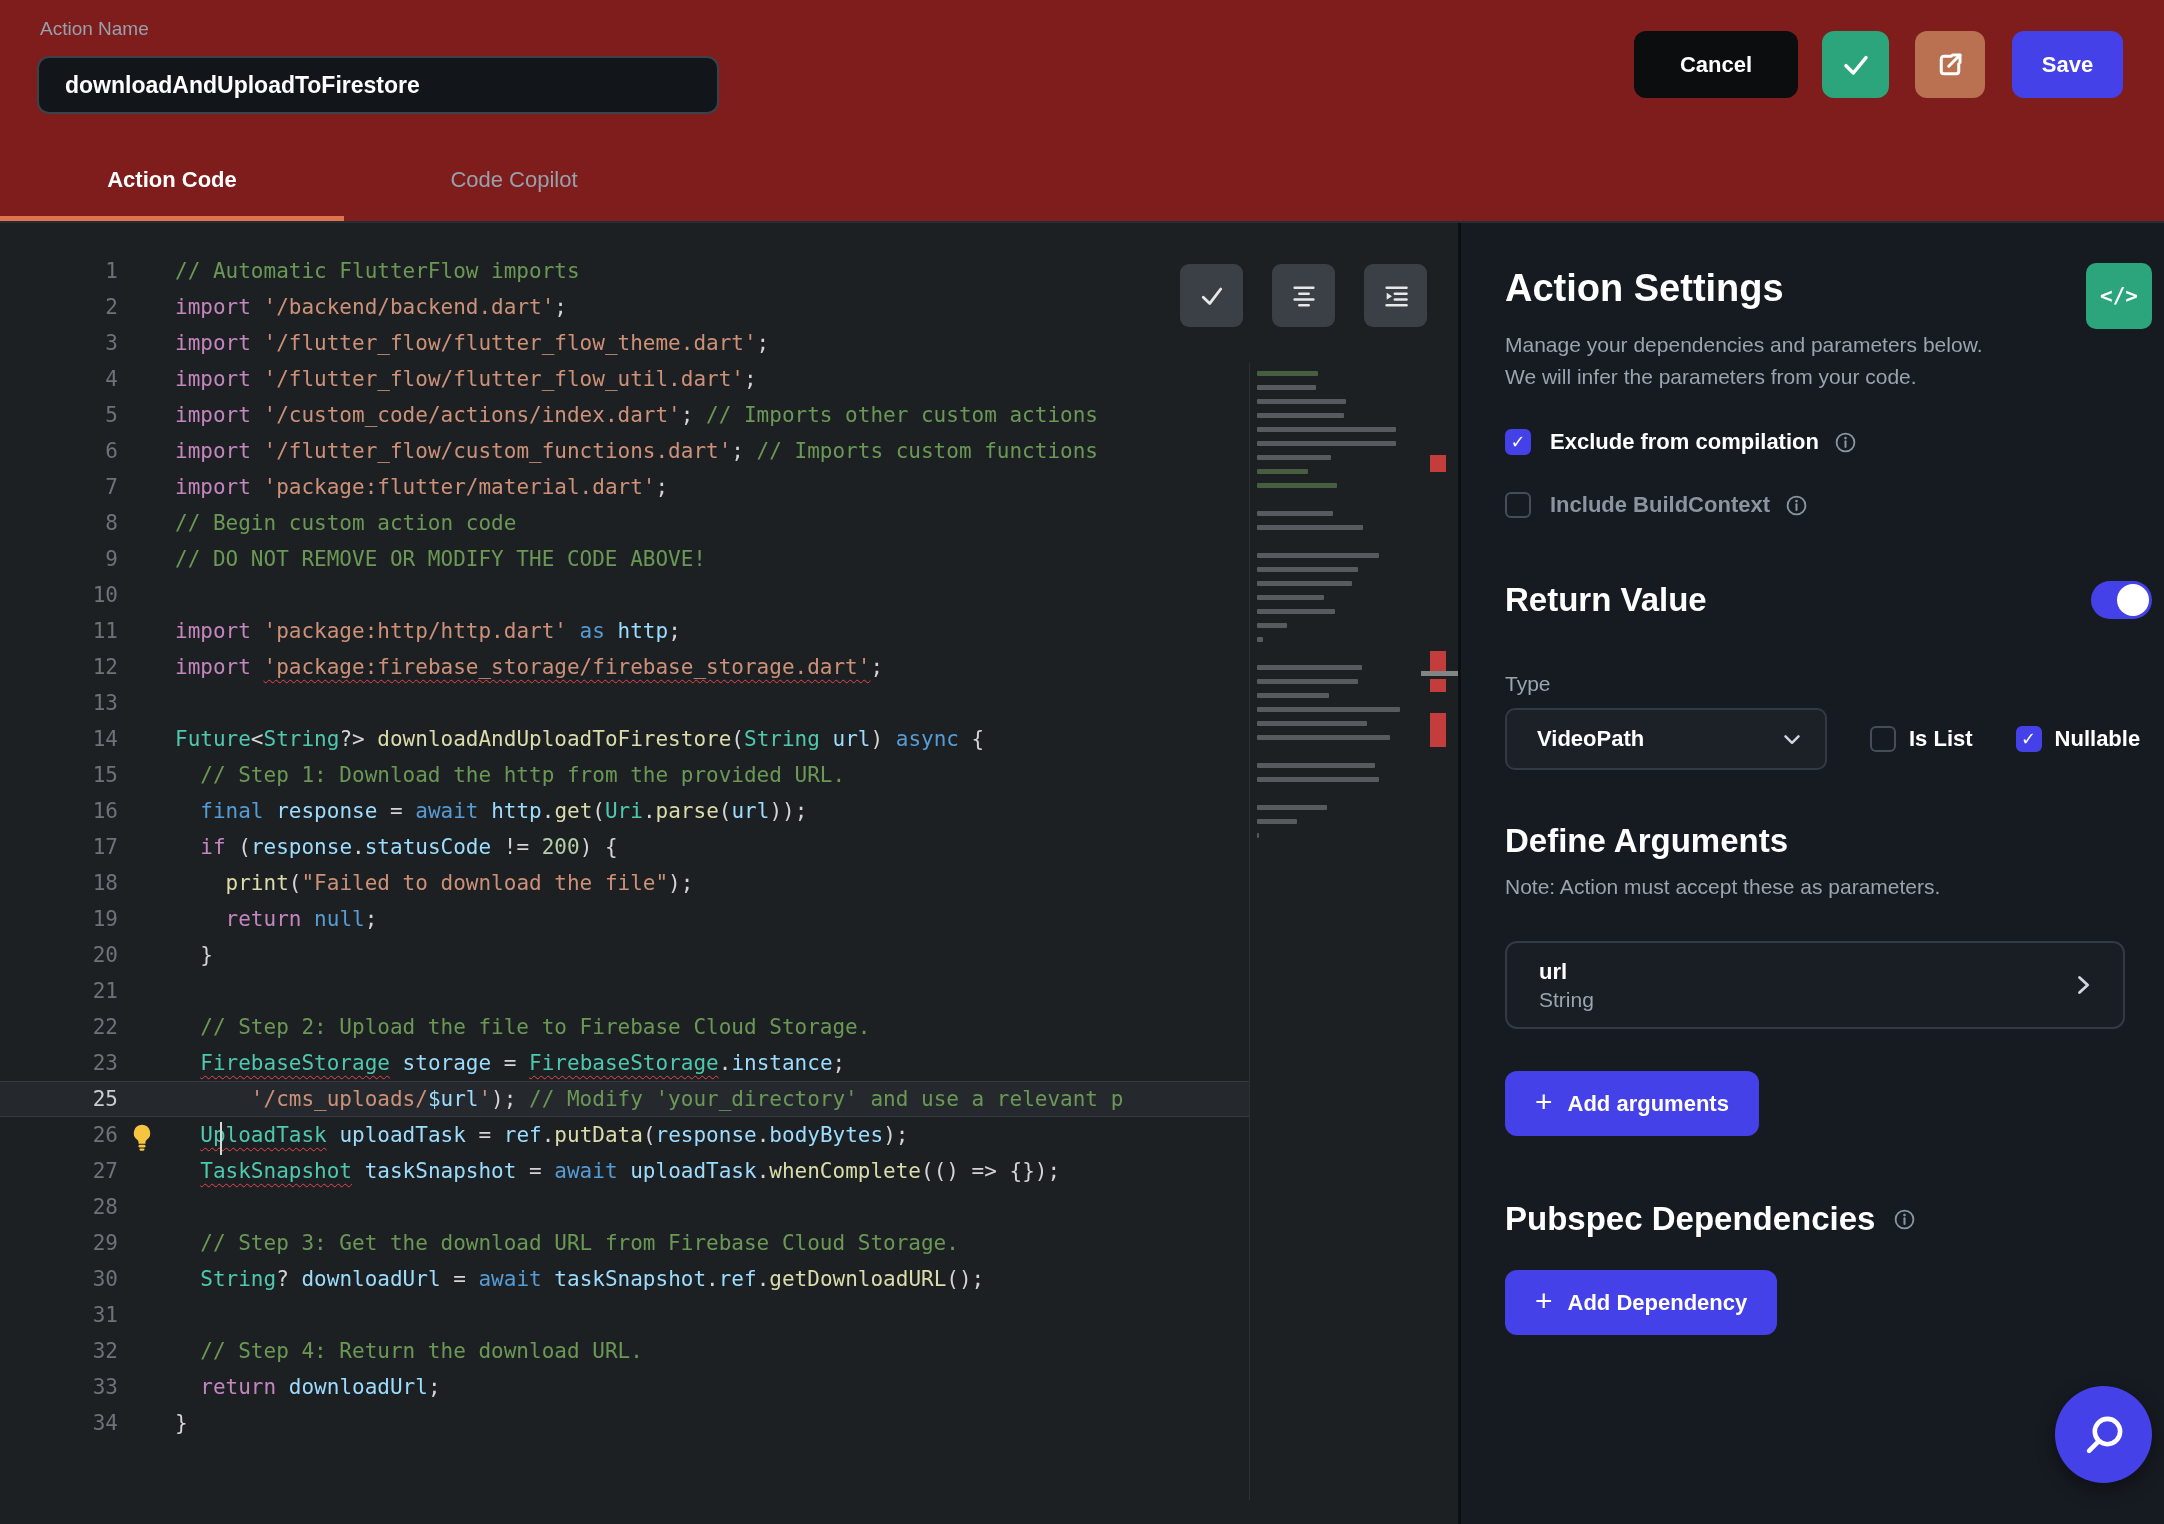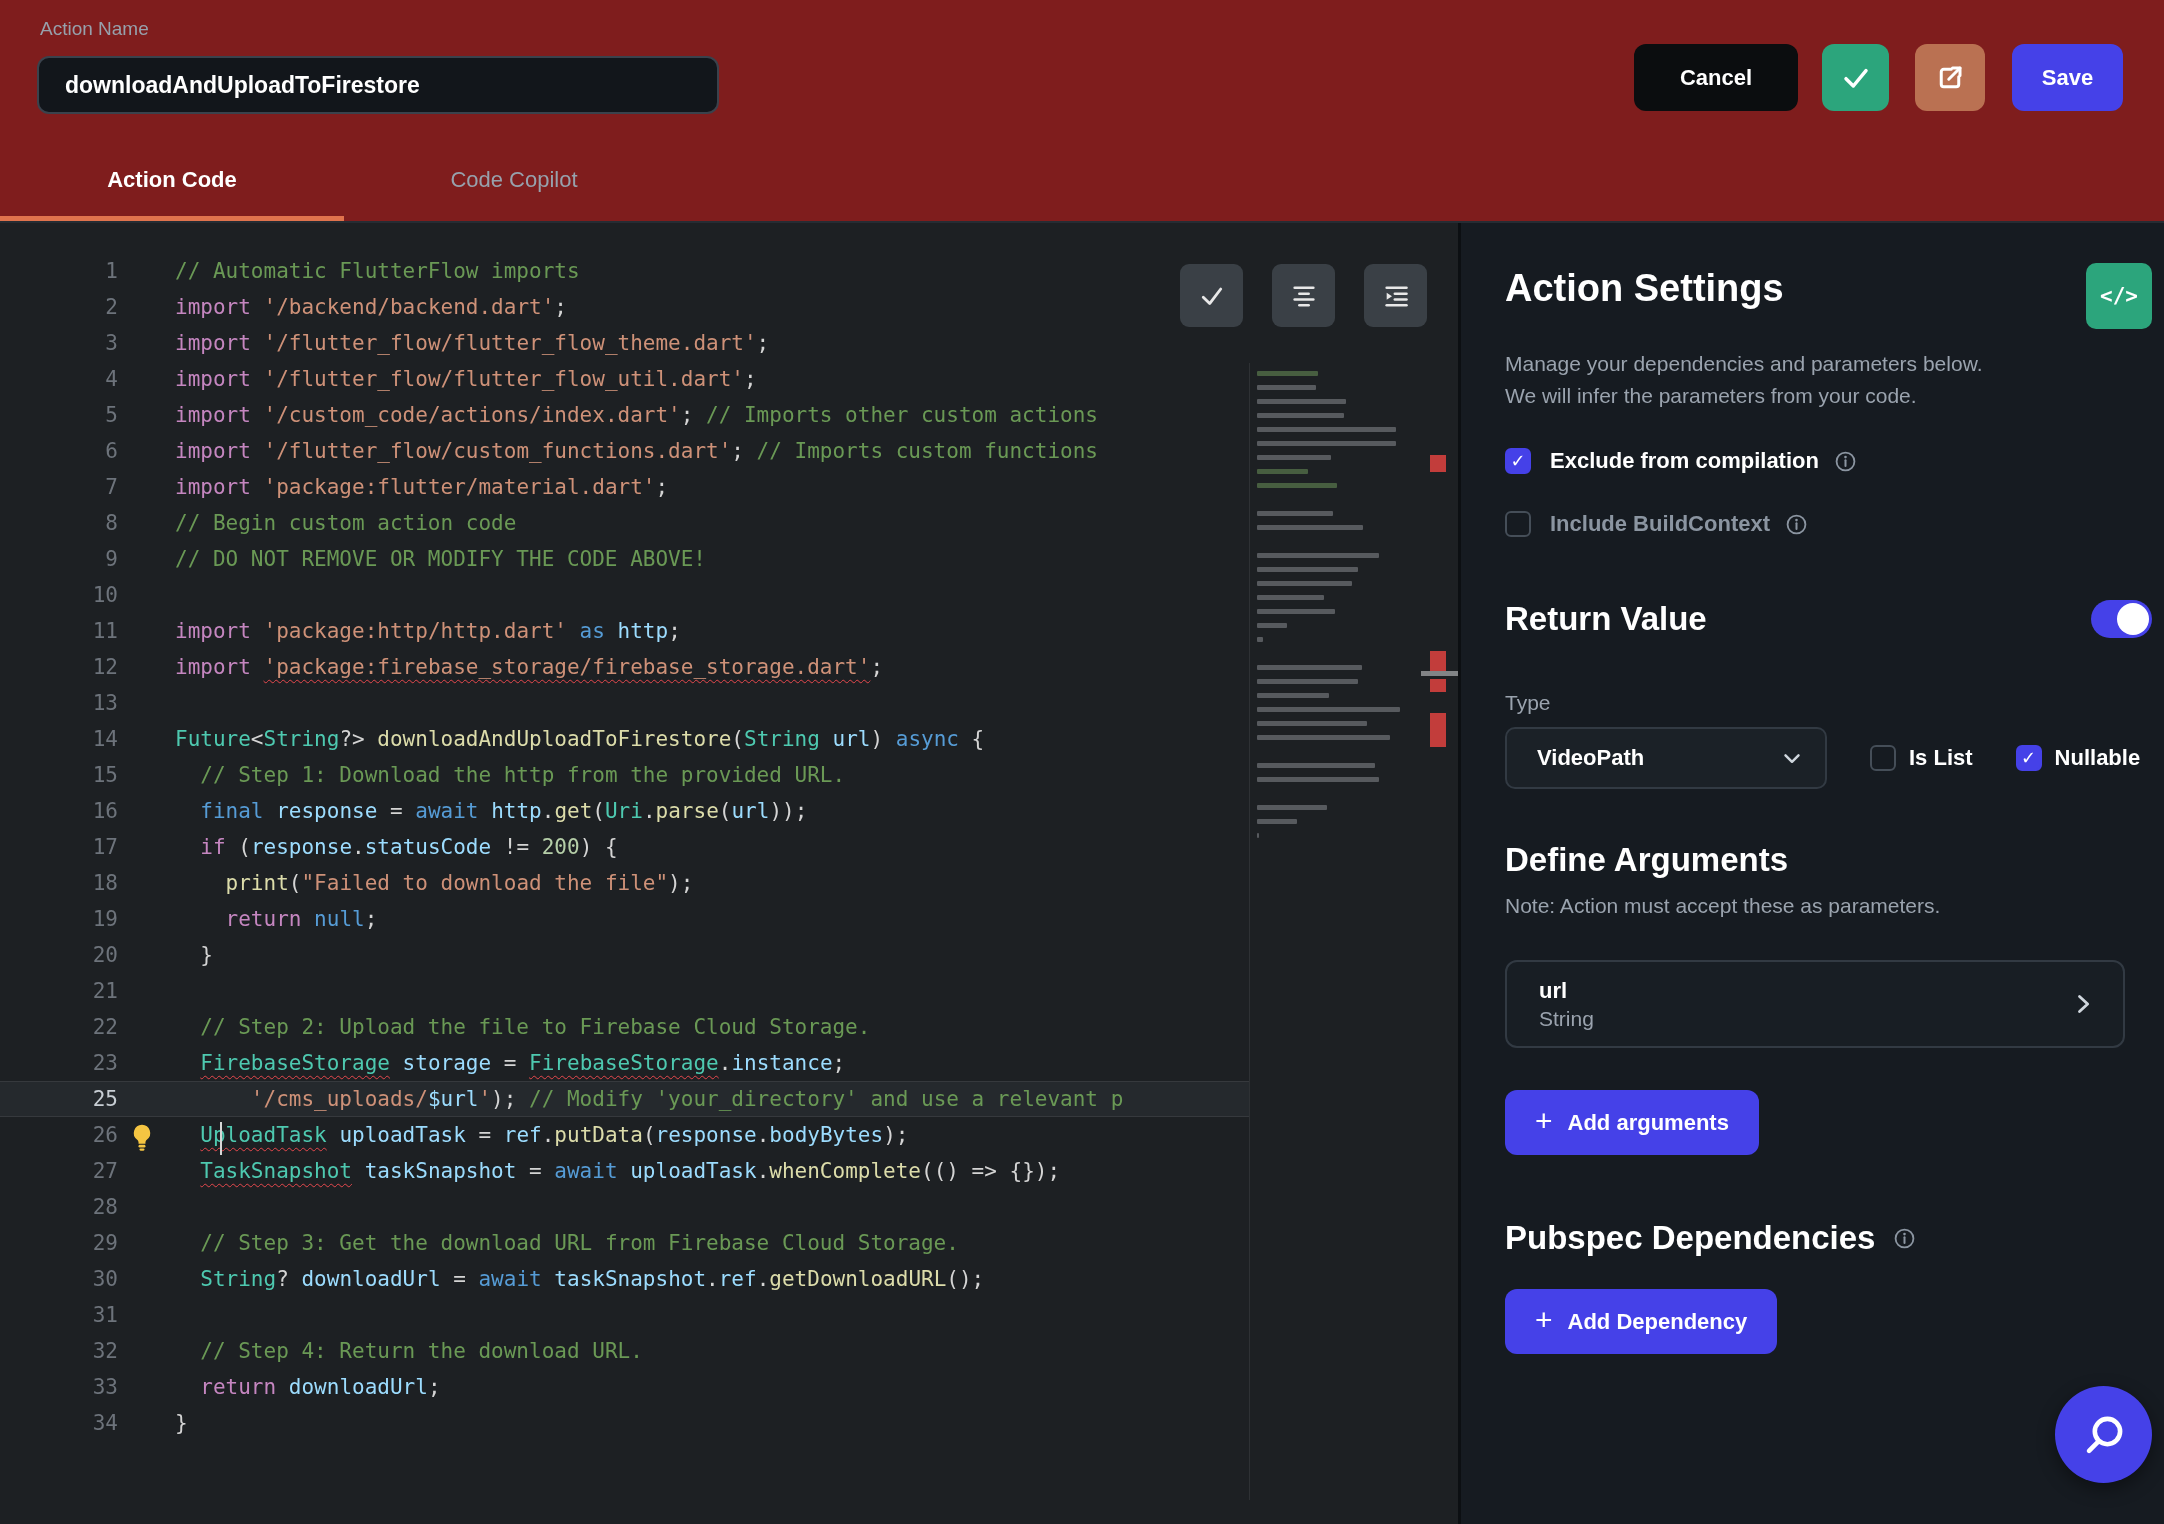--- a/index.html
+++ b/index.html
@@ -5,21 +5,21 @@
   html,body{margin:0;padding:0;background:#101316;}
   .app{position:relative;width:2164px;height:1524px;background:#7f1d1d;overflow:hidden;
        font-family:"Liberation Sans","DejaVu Sans",sans-serif;padding-left:28px;-webkit-font-smoothing:antialiased;}
 
   
   .header{position:absolute;left:0;top:0;width:100%;height:138px;}
   .an-label{position:absolute;left:40px;top:18px;font-size:19px;color:#97a1ac;}
   .an-input{position:absolute;left:37px;top:56px;width:682px;height:58px;box-sizing:border-box;
             background:#12161b;border:2px solid #3a424c;border-radius:12px;color:#fff;
             font-size:23px;font-weight:700;padding:0 26px;font-family:inherit;outline:none;}
-  .hbtn{position:absolute;top:44px;height:67px;border:none;border-radius:12px;cursor:pointer;
+  .hbtn{position:absolute;top:31px;height:67px;border:none;border-radius:12px;cursor:pointer;
         display:flex;align-items:center;justify-content:center;font-family:inherit;}
   .btn-cancel{left:1634px;width:164px;background:#0b0d0f;color:#fff;font-size:22px;font-weight:600;}
   .btn-check{left:1822px;width:67px;background:var(--green);}
   .btn-export{left:1915px;width:70px;background:var(--orange);}
   .btn-save{left:2012px;width:111px;background:var(--primary);color:#fff;font-size:22px;font-weight:600;}
 
   
   .tabbar{position:absolute;top:138px;left:0;width:100%;height:85px;box-sizing:border-box;
           border-bottom:2px solid #262c33;display:flex;}
   .tab{position:relative;height:100%;display:flex;align-items:center;justify-content:center;
@@ -62,21 +62,21 @@
   .editor-actions{position:absolute;top:41px;left:1180px;display:flex;gap:29px;}
   .ed-btn{width:63px;height:63px;border-radius:9px;border:none;background:#3a4046;cursor:pointer;
           display:flex;align-items:center;justify-content:center;}
 
   
   .panel-head{display:flex;justify-content:space-between;align-items:flex-start;}
   .panel-title{font-size:38px;font-weight:700;color:#fff;margin:4px 0 0;}
   .code-btn{width:66px;height:66px;border-radius:10px;border:none;background:var(--green);color:#fff;
             font-size:21px;font-weight:700;display:flex;align-items:center;justify-content:center;
             font-family:"DejaVu Sans Mono",monospace;cursor:pointer;}
-  .panel-sub{margin-top:19px;}
+  .panel-sub{margin-top:0;}
   .panel-sub p{margin:0;color:#9aa3ae;font-size:21px;line-height:32px;max-width:490px;}
   .cb-row{display:flex;align-items:center;margin-top:36px;}
   .cb-row.second{margin-top:37px;text-align:center;}
   .checkbox{flex:none;width:26px;height:26px;border-radius:6px;border:2px solid #454e58;box-sizing:border-box;
             display:flex;align-items:center;justify-content:center;color:#fff;font-size:18px;line-height:1;
             cursor:pointer;background:transparent;font-family:"DejaVu Sans",sans-serif;}
   .checkbox.checked{background:var(--primary);border-color:var(--primary);}
   .cb-label{margin-left:19px;font-size:22px;font-weight:600;color:#fff;}
   .cb-label.dim{color:#8b95a1;}
   .info{margin-left:15px;flex:none;display:flex;cursor:pointer;}

